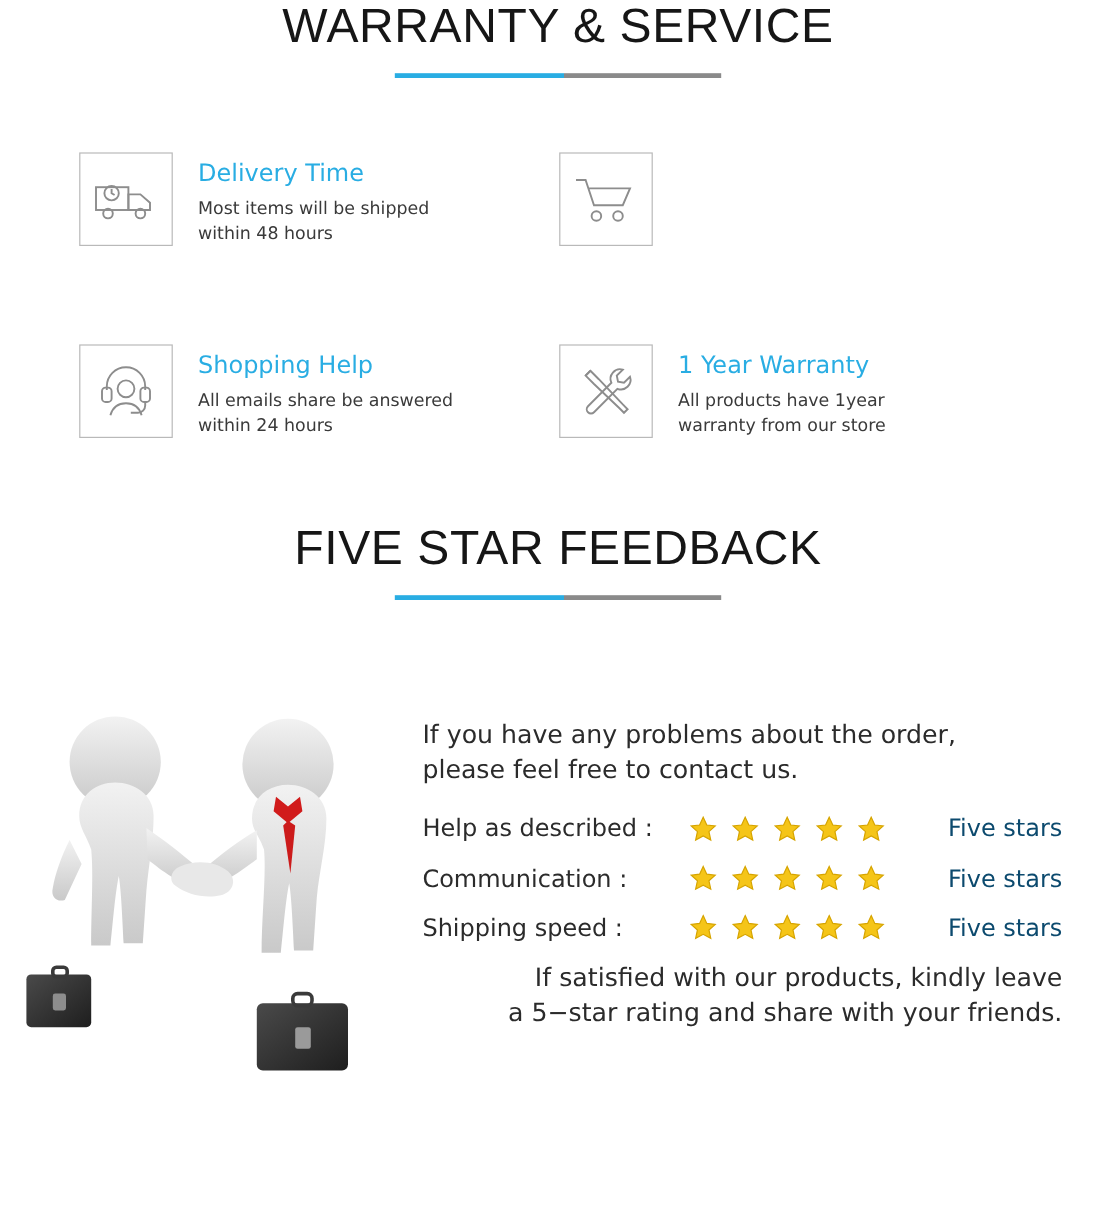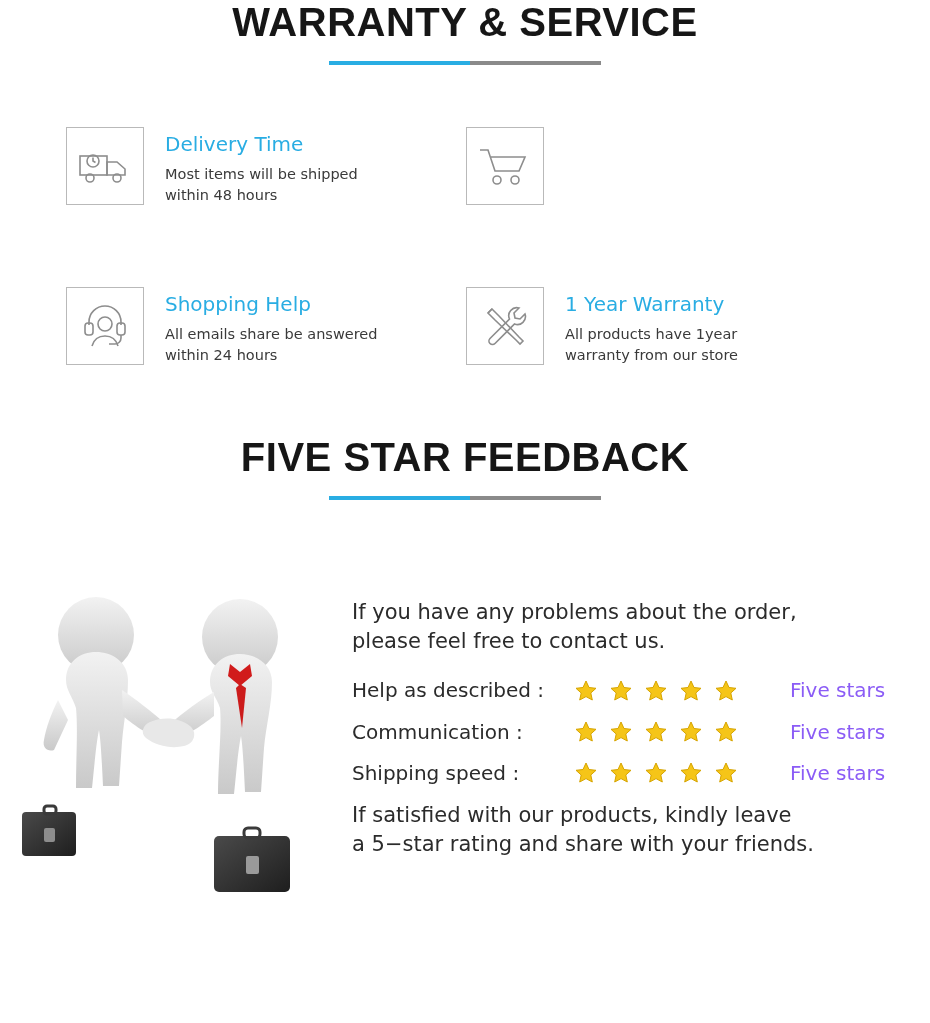--- a/index.html
+++ b/index.html
@@ -9,21 +9,21 @@
     font-family: "DejaVu Sans", sans-serif;
     color: #1a1a1a;
     overflow: hidden;
   }
   .page { position: relative; width: 930px; height: 1023px; }
 
   
   .section-title {
     text-align: center;
     font-size: 40px;
-    font-weight: 700;
+    font-weight: 400;
     letter-spacing: 0.5px;
     color: #161616;
     font-family: "Liberation Sans", sans-serif;
   }
   .rule {
     width: 272px;
     height: 4px;
     margin: 16px auto 0;
     display: flex;
   }
@@ -87,22 +87,22 @@
     display: flex;
     align-items: center;
     margin-bottom: 14px;
   }
   .rating-label {
     width: 222px;
     font-size: 20px;
     color: #2b2b2b;
   }
   .stars { display: flex; gap: 11px; width: 192px; }
-  .rating-value { font-size: 20px; color: #8b5cf6; margin-left: 24px; }
-  .fb-para.bottom { margin-top: 14px; }
+  .rating-value { font-size: 20px; color: #0c4a6e; margin-left: 24px; }
+  .fb-para.bottom { margin-top: 14px; text-align: right; }
 
   svg { display: block; }
 </style>
 </head>
 <body>
 
 <div class="page">
 
   <div>
     <h1 class="section-title">WARRANTY &amp; SERVICE</h1>

